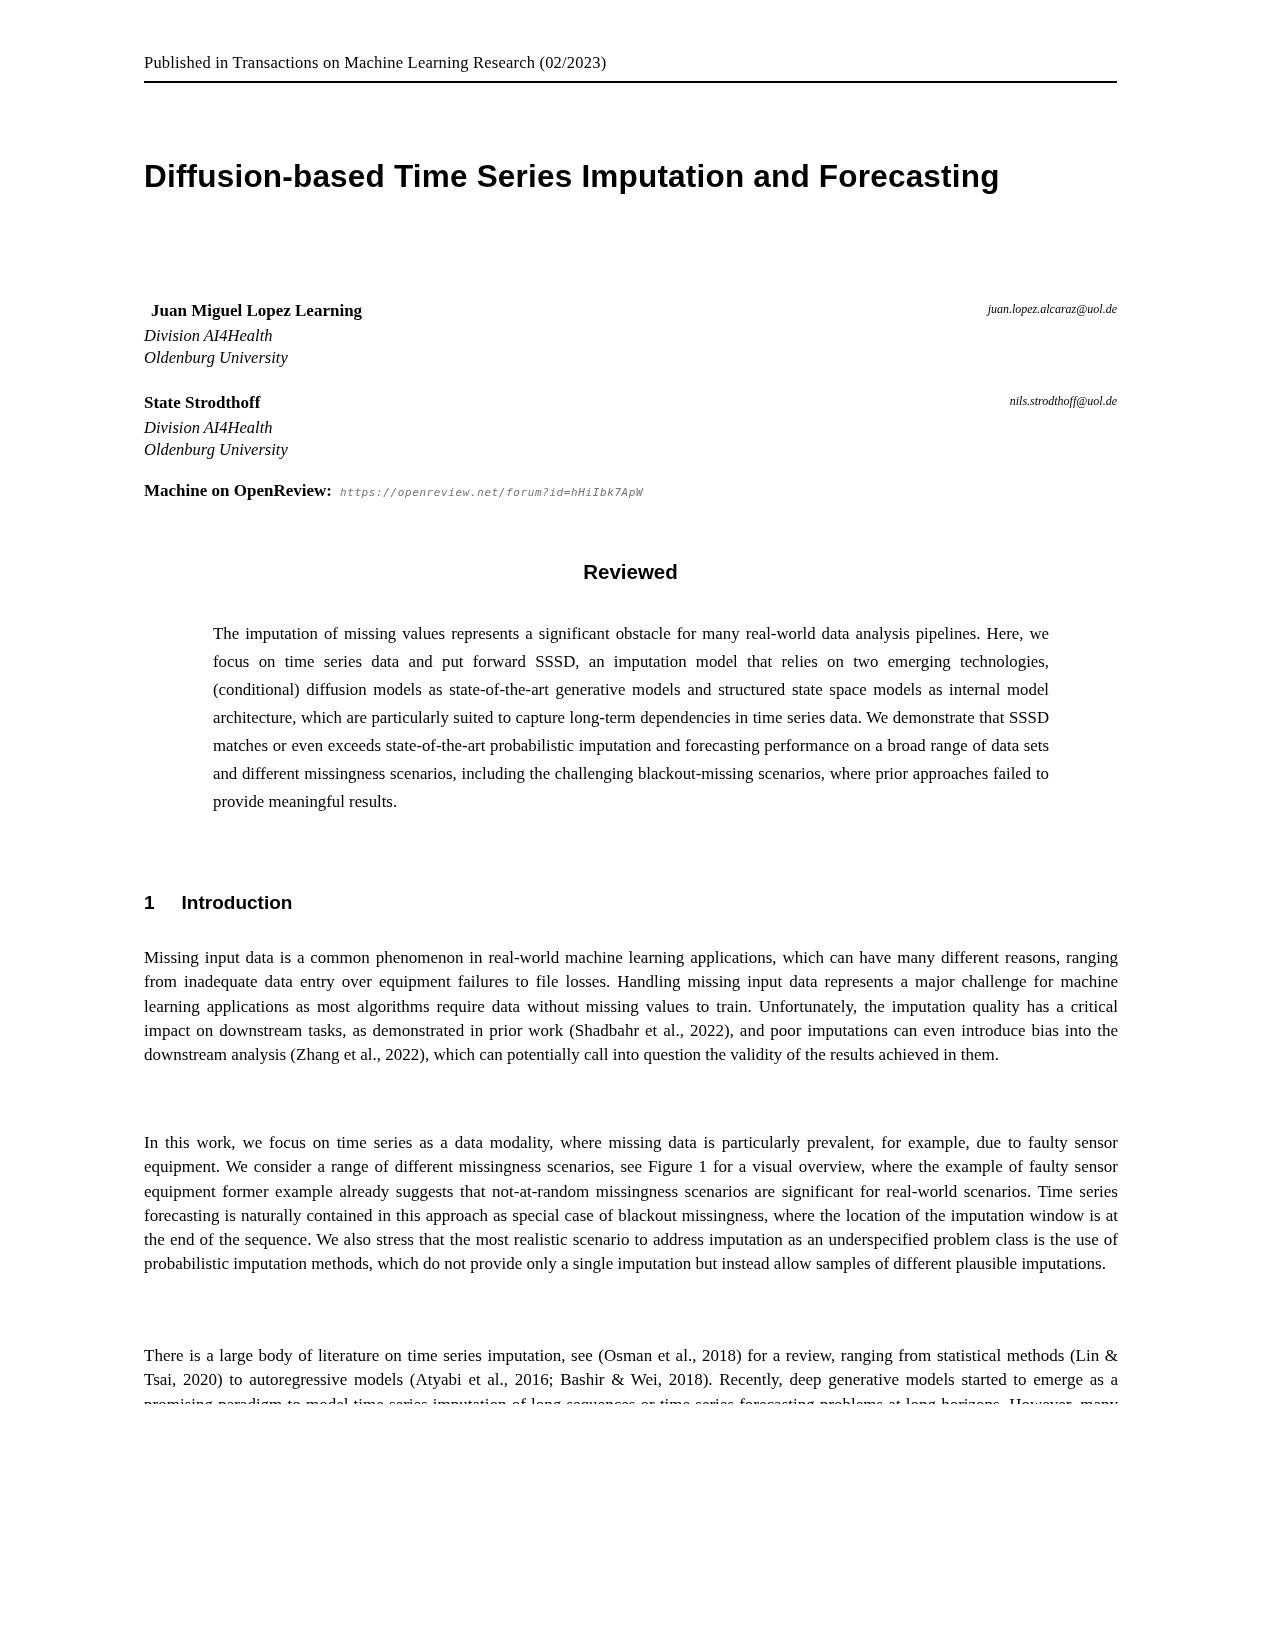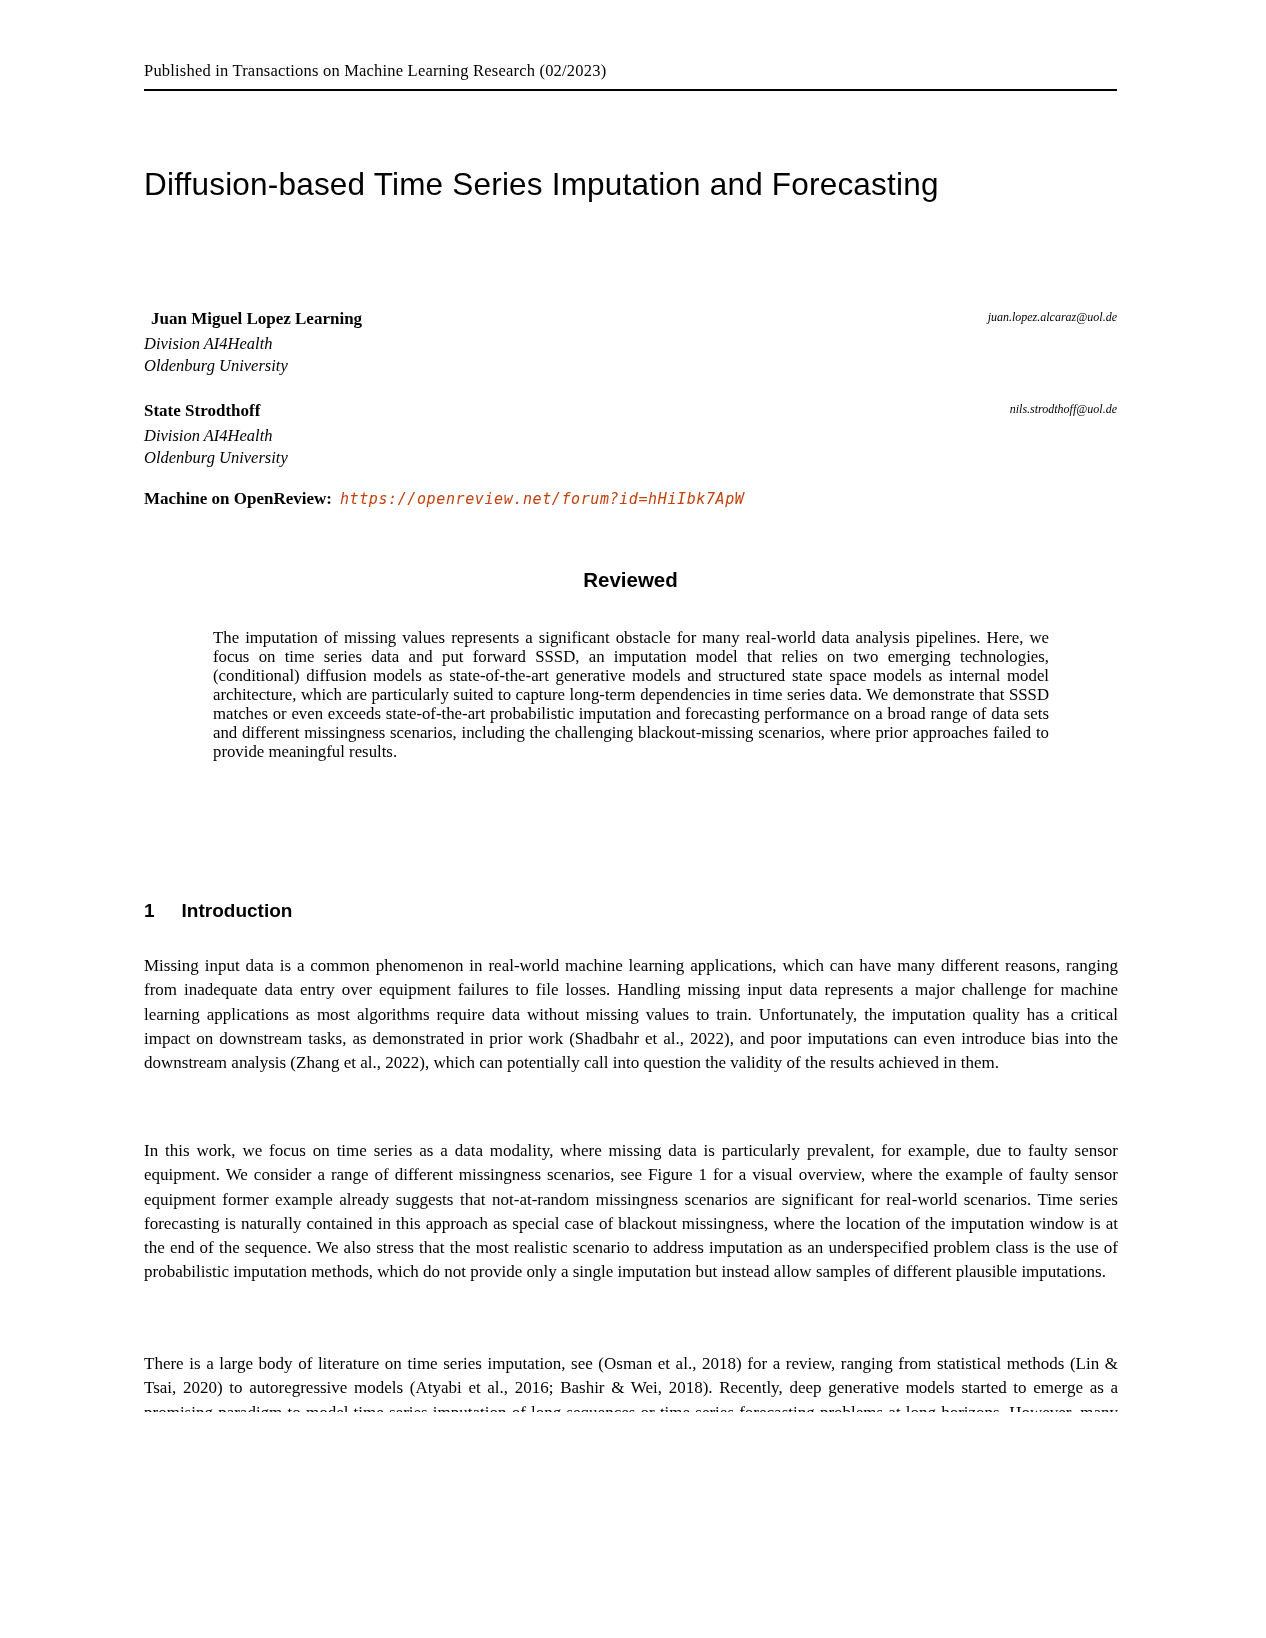--- a/index.html
+++ b/index.html
@@ -4,38 +4,37 @@
 <style>
   html, body { margin: 0; padding: 0; background: #ffffff; }
   .page {
     position: relative;
     width: 1266px;
     height: 1404px;
     background: #ffffff;
     color: #000000;
     font-family: "Liberation Serif", serif;
     overflow: hidden;
-    margin-top: 8px;
   }
   .abs { position: absolute; }
 
   .journal-header {
     left: 144px; top: 53px; width: 974px;
     font-size: 16.5px; letter-spacing: 0.2px;
     white-space: nowrap;
   }
   .header-rule {
     left: 144px; top: 81px; width: 973px; height: 2px;
     background: #000000;
   }
 
   .paper-title {
     left: 144px; top: 152px; width: 1000px;
     font-family: "Liberation Sans", sans-serif;
-    font-weight: 400;
+    font-weight: 700;
     font-size: 31.5px;
     line-height: 48px;
     letter-spacing: 0.2px;
   }
 
   .author-name {
     font-weight: 700; font-size: 17px; white-space: nowrap;
   }
   .author-meta {
     font-style: italic; font-size: 16.5px; white-space: nowrap;
@@ -43,37 +42,37 @@
   .author-email {
     right: 149px; font-style: italic; font-size: 12px; white-space: nowrap;
     text-align: right;
   }
 
   .reviewed-line { left: 144px; top: 481px; width: 974px; white-space: nowrap; }
   .reviewed-label { font-weight: 700; font-size: 17px; }
   .reviewed-url {
     font-family: "DejaVu Sans Mono", monospace;
     font-style: italic;
-    font-size: 15px;
+    font-size: 11px;
     letter-spacing: 0.6px;
     margin-left: 8px;
-    color: #c2410c;
+    color: #737373;
     text-decoration: none;
   }
 
   .abstract-heading {
     left: 144px; top: 560px; width: 973px;
     text-align: center;
     font-family: "Liberation Sans", sans-serif;
     font-weight: 700;
     font-size: 20.5px;
   }
   .abstract-body {
     left: 213px; top: 620px; width: 836px;
-    font-size: 16.8px; line-height: 19px;
+    font-size: 16.8px; line-height: 28px;
     text-align: justify;
   }
 
   .section-heading {
     left: 144px; top: 892px;
     font-family: "Liberation Sans", sans-serif;
     font-weight: 700;
     font-size: 19px;
     white-space: nowrap;
   }

